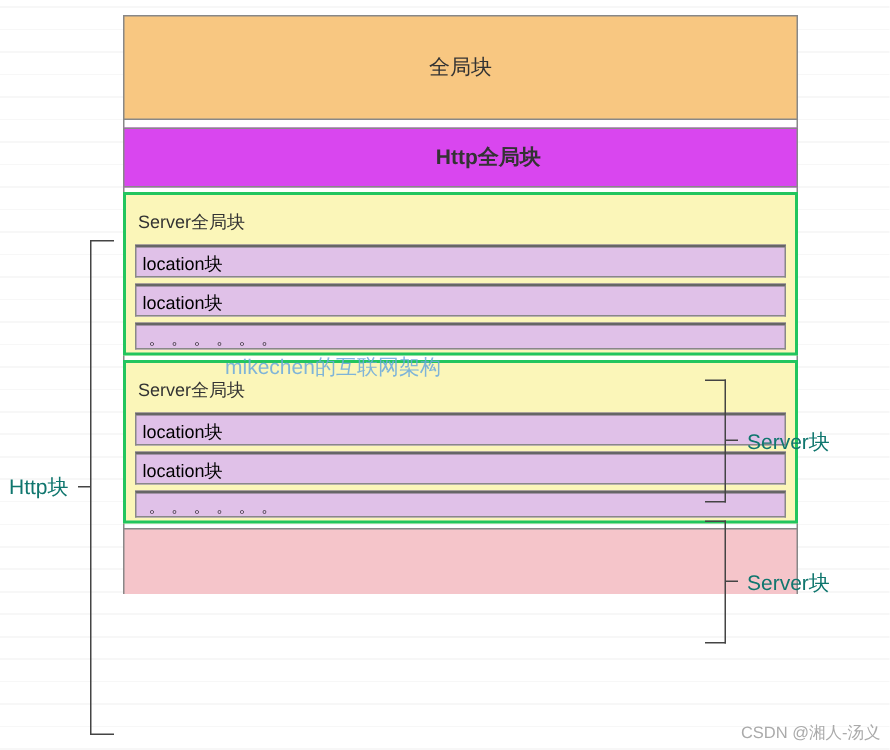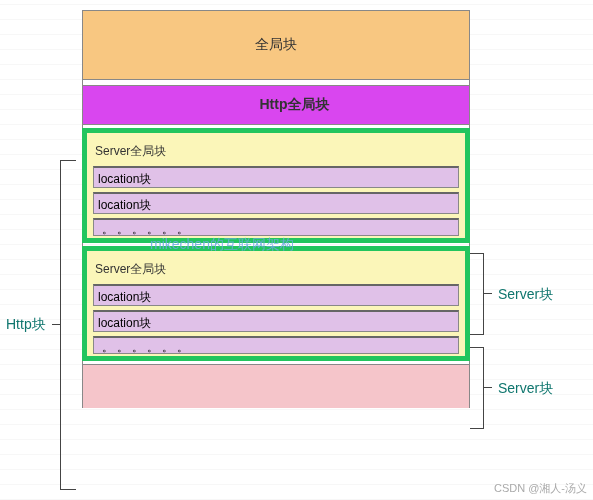--- a/index.html
+++ b/index.html
@@ -9,42 +9,42 @@
                 repeating-linear-gradient(90deg, #f7f7f7 0, #f7f7f7 1px, #fff 1px, #fff 15px);
     width: 593px;
     height: 500px;
     position: relative;
     overflow: hidden;
   }
   .main-container {
     position: absolute;
     left: 82px;
     top: 10px;
-    width: 388px;
+    width: 450px;
     border: 1px solid #888;
     border-bottom: none;
     display: flex;
     flex-direction: column;
     justify-content: center;
   }
   .block {
     border: 1px solid #888;
     margin: -1px;
     text-align: center;
     display: flex;
     align-items: center;
     justify-content: center;
     font-size: 14px;
     color: #333;
     height: 60px;
   }
   .global-block { background: #f8c781; height: 70px; }
   .events-block { background: #c1e3c4; height: 60px; margin-top: 6px; }
   .http-global { background: #d946ef; height: 40px; margin-top: 6px; font-weight: 700; padding-left: 37px; }
-  .server-area { background: #fbf6b9; padding: 6px 6px 2px 6px; border: 5px solid #22c55e; margin: 4px -1px -1px -1px; }
+  .server-area { background: #fbf6b9; padding: 6px 6px 2px 6px; border: 2px solid #22c55e; margin: 4px -1px -1px -1px; }
   .server-label { text-align: left; font-size: 12px; color: #333; padding: 4px 2px 6px 2px; font-weight: 500; }
   .loc-block {
     background: #e0c1e8;
     border: 1px solid #888;
     height: 22px;
     margin-bottom: 4px;
     text-align: left;
     padding-left: 4px;
     font-size: 12px;
     line-height: 22px;

